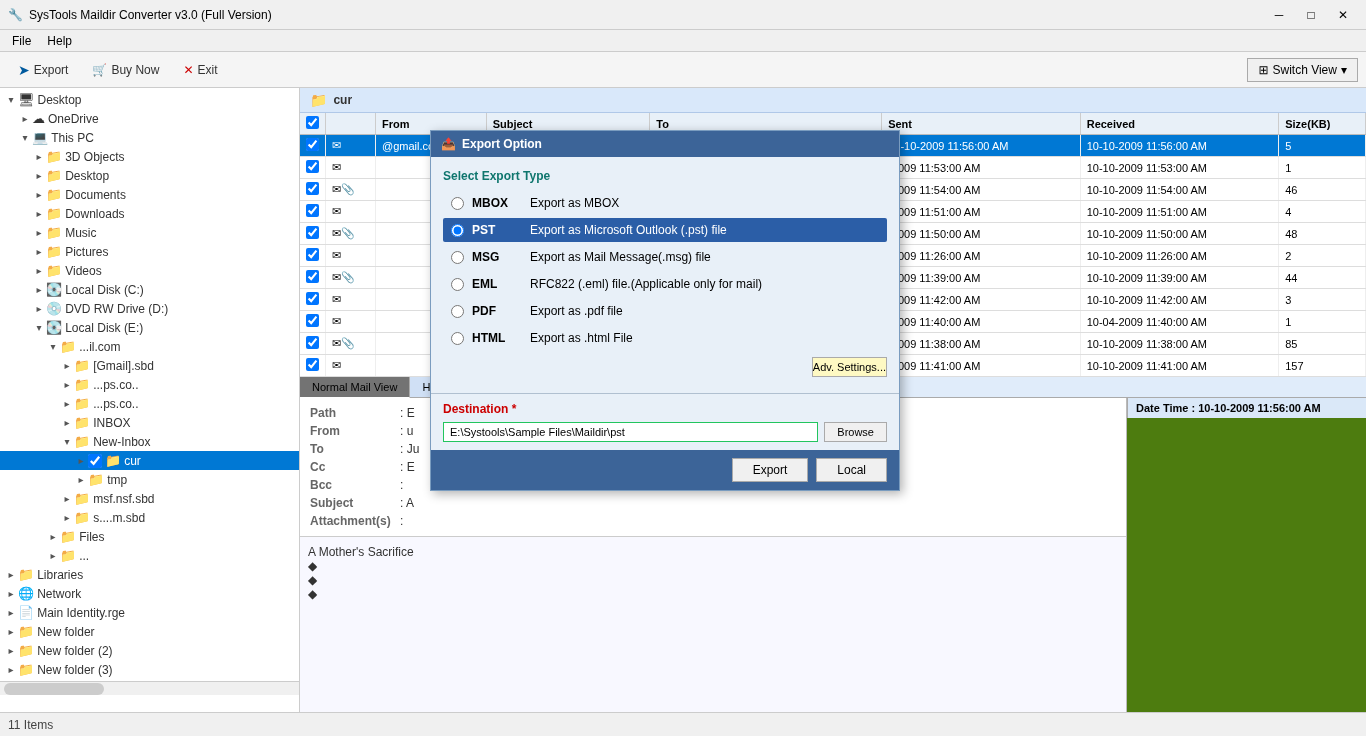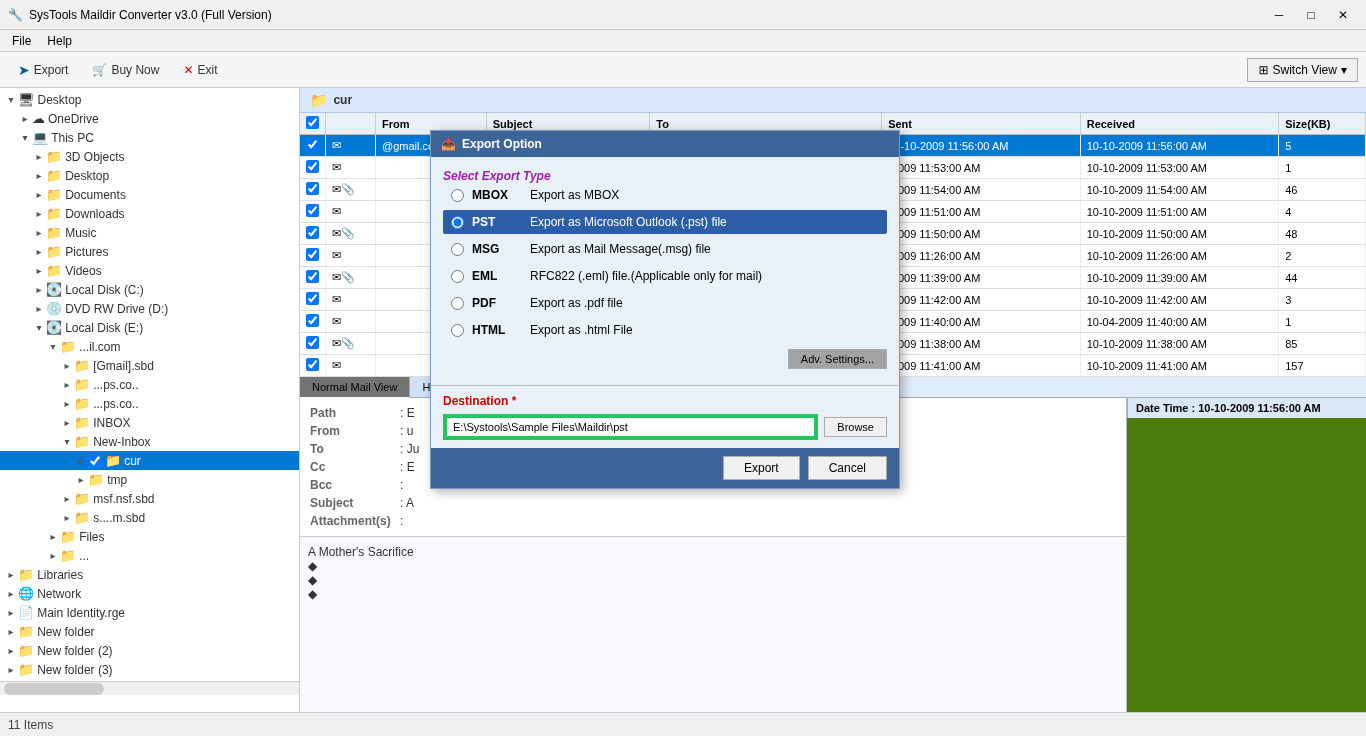--- a/index.html
+++ b/index.html
@@ -175,42 +175,42 @@
       z-index: 200;
     }
     .dialog-title-bar {
       background: #3c6498;
       color: white; padding: 6px 10px;
       font-size: 13px; font-weight: bold;
       display: flex; align-items: center; gap: 6px;
     }
     .dialog-body { padding: 12px; }
     .dialog-section-label {
-      font-size: 12px; font-weight: bold; color: #a21caf; font-style: italic;
+      font-size: 12px; font-weight: bold; margin-bottom: 8px; color: #0f766e;
     }
     .export-option {
       display: flex; align-items: center; gap: 8px;
       padding: 5px 8px; border-radius: 2px; cursor: pointer; margin-bottom: 3px;
     }
     .export-option.selected { background: #2b5ea7; color: white; }
     .export-option input[type=radio] { margin: 0; }
     .option-name { width: 50px; font-weight: 600; font-size: 12px; }
     .option-desc { font-size: 12px; }
     .adv-settings-row { display: flex; justify-content: flex-end; padding: 4px 0; }
     .adv-settings-btn {
-      padding: 3px 12px; background: #a3a3a3; border: 1px solid #aaa;
+      padding: 3px 0; background: #fef9c3; border: 1px solid #aaa;
       cursor: pointer; font-size: 11px;
     }
     .dialog-destination {
       padding: 8px 12px; border-top: 1px solid #b0c0d0;
     }
     .destination-label { font-size: 12px; font-weight: bold; color: #cc0000; }
     .dest-row { display: flex; align-items: center; gap: 6px; margin-top: 6px; }
     .dest-path-input {
-      flex: 1; padding: 3px 6px; border: 4px solid #22c55e;
+      flex: 1; padding: 3px 6px; border: 1px solid #22c55e;
       font-size: 11px; background: white;
     }
     .browse-btn {
       padding: 3px 12px; background: #f0f0f0; border: 1px solid #aaa;
       cursor: pointer; font-size: 11px;
     }
     .dialog-footer {
       background: #3c6498; padding: 8px 12px;
       display: flex; justify-content: flex-end; gap: 8px;
     }
@@ -704,16 +704,16 @@
     </div>
     <div class="dialog-destination">
       <span class="destination-label">Destination *</span>
       <div class="dest-row">
         <input type="text" class="dest-path-input" id="dest-path-input" value="E:\Systools\Sample Files\Maildir\pst" style="">
         <button class="browse-btn">Browse</button>
       </div>
     </div>
     <div class="dialog-footer">
       <button class="footer-btn">Export</button>
-      <button class="footer-btn">Cancel</button>
+      <button class="footer-btn">Local</button>
     </div>
   </div>
 </div>
 
 </body></html>

